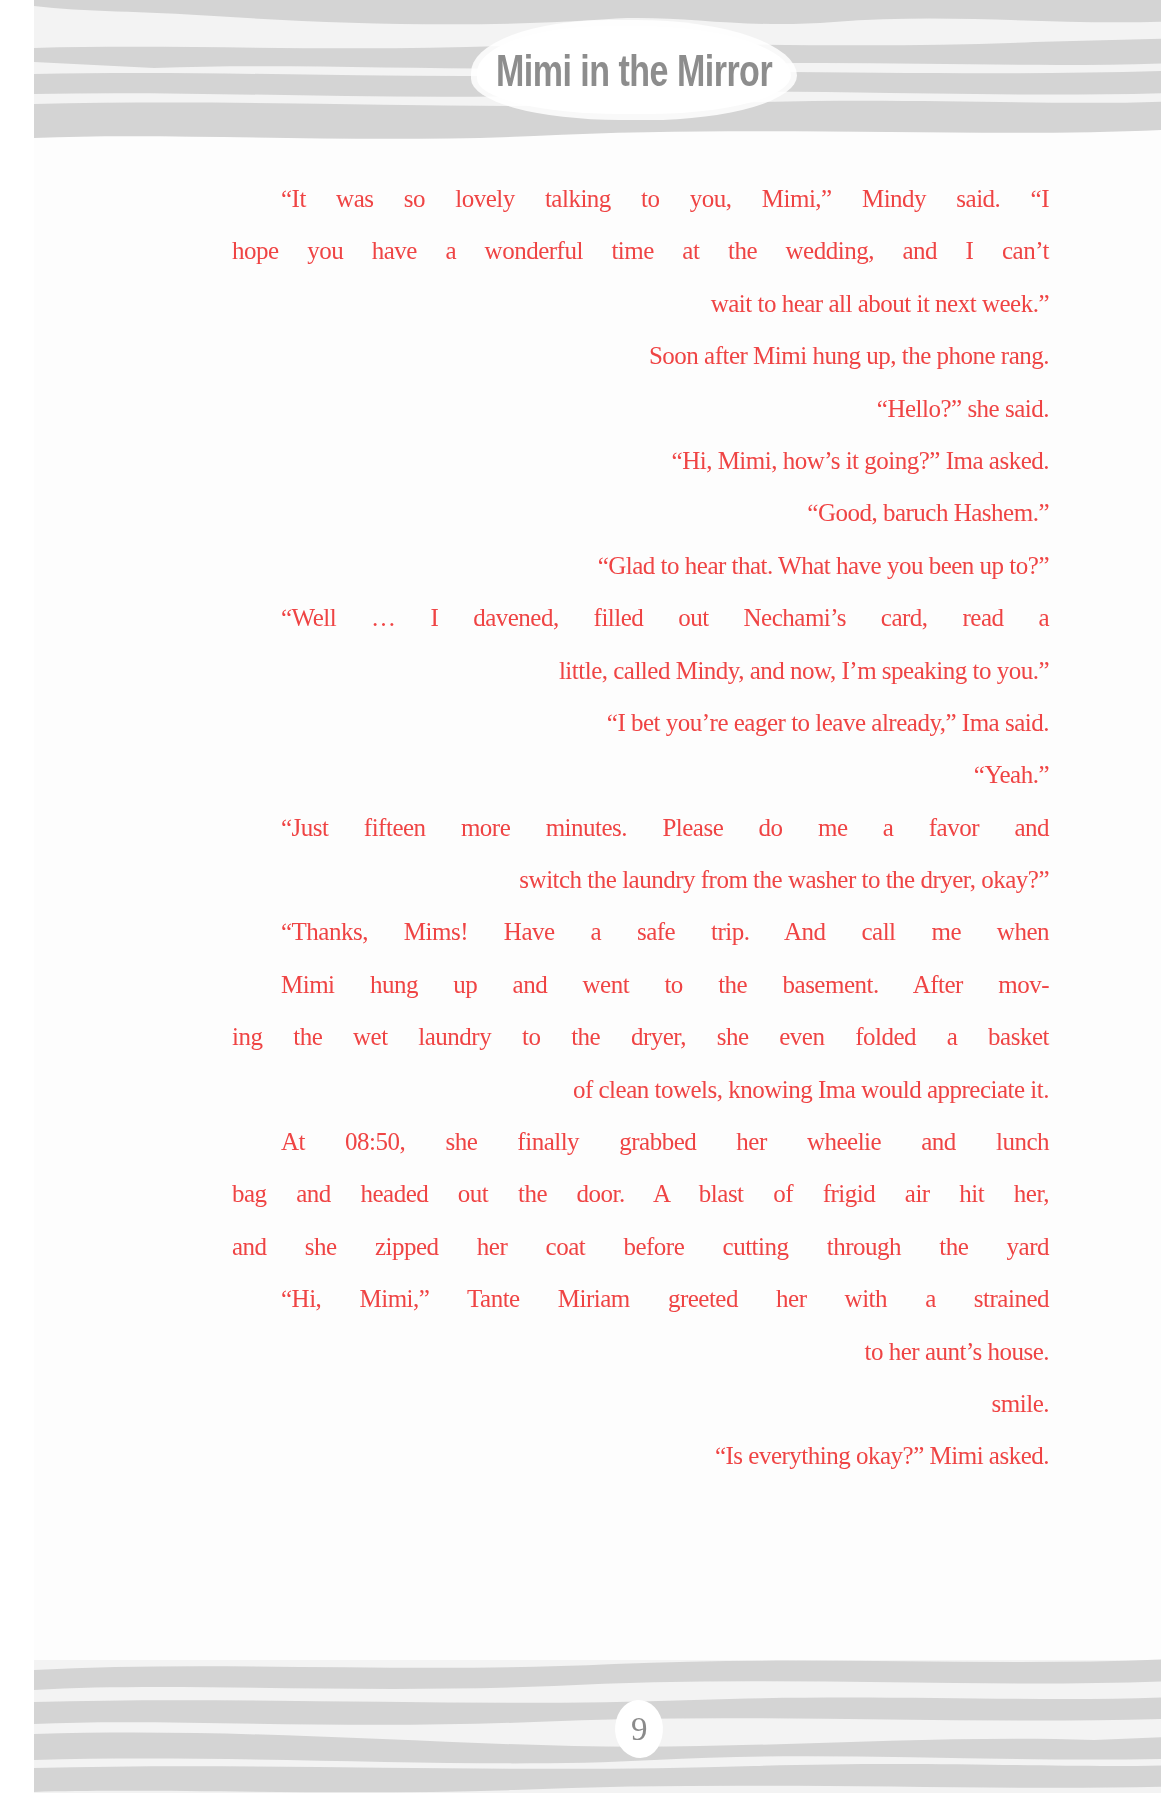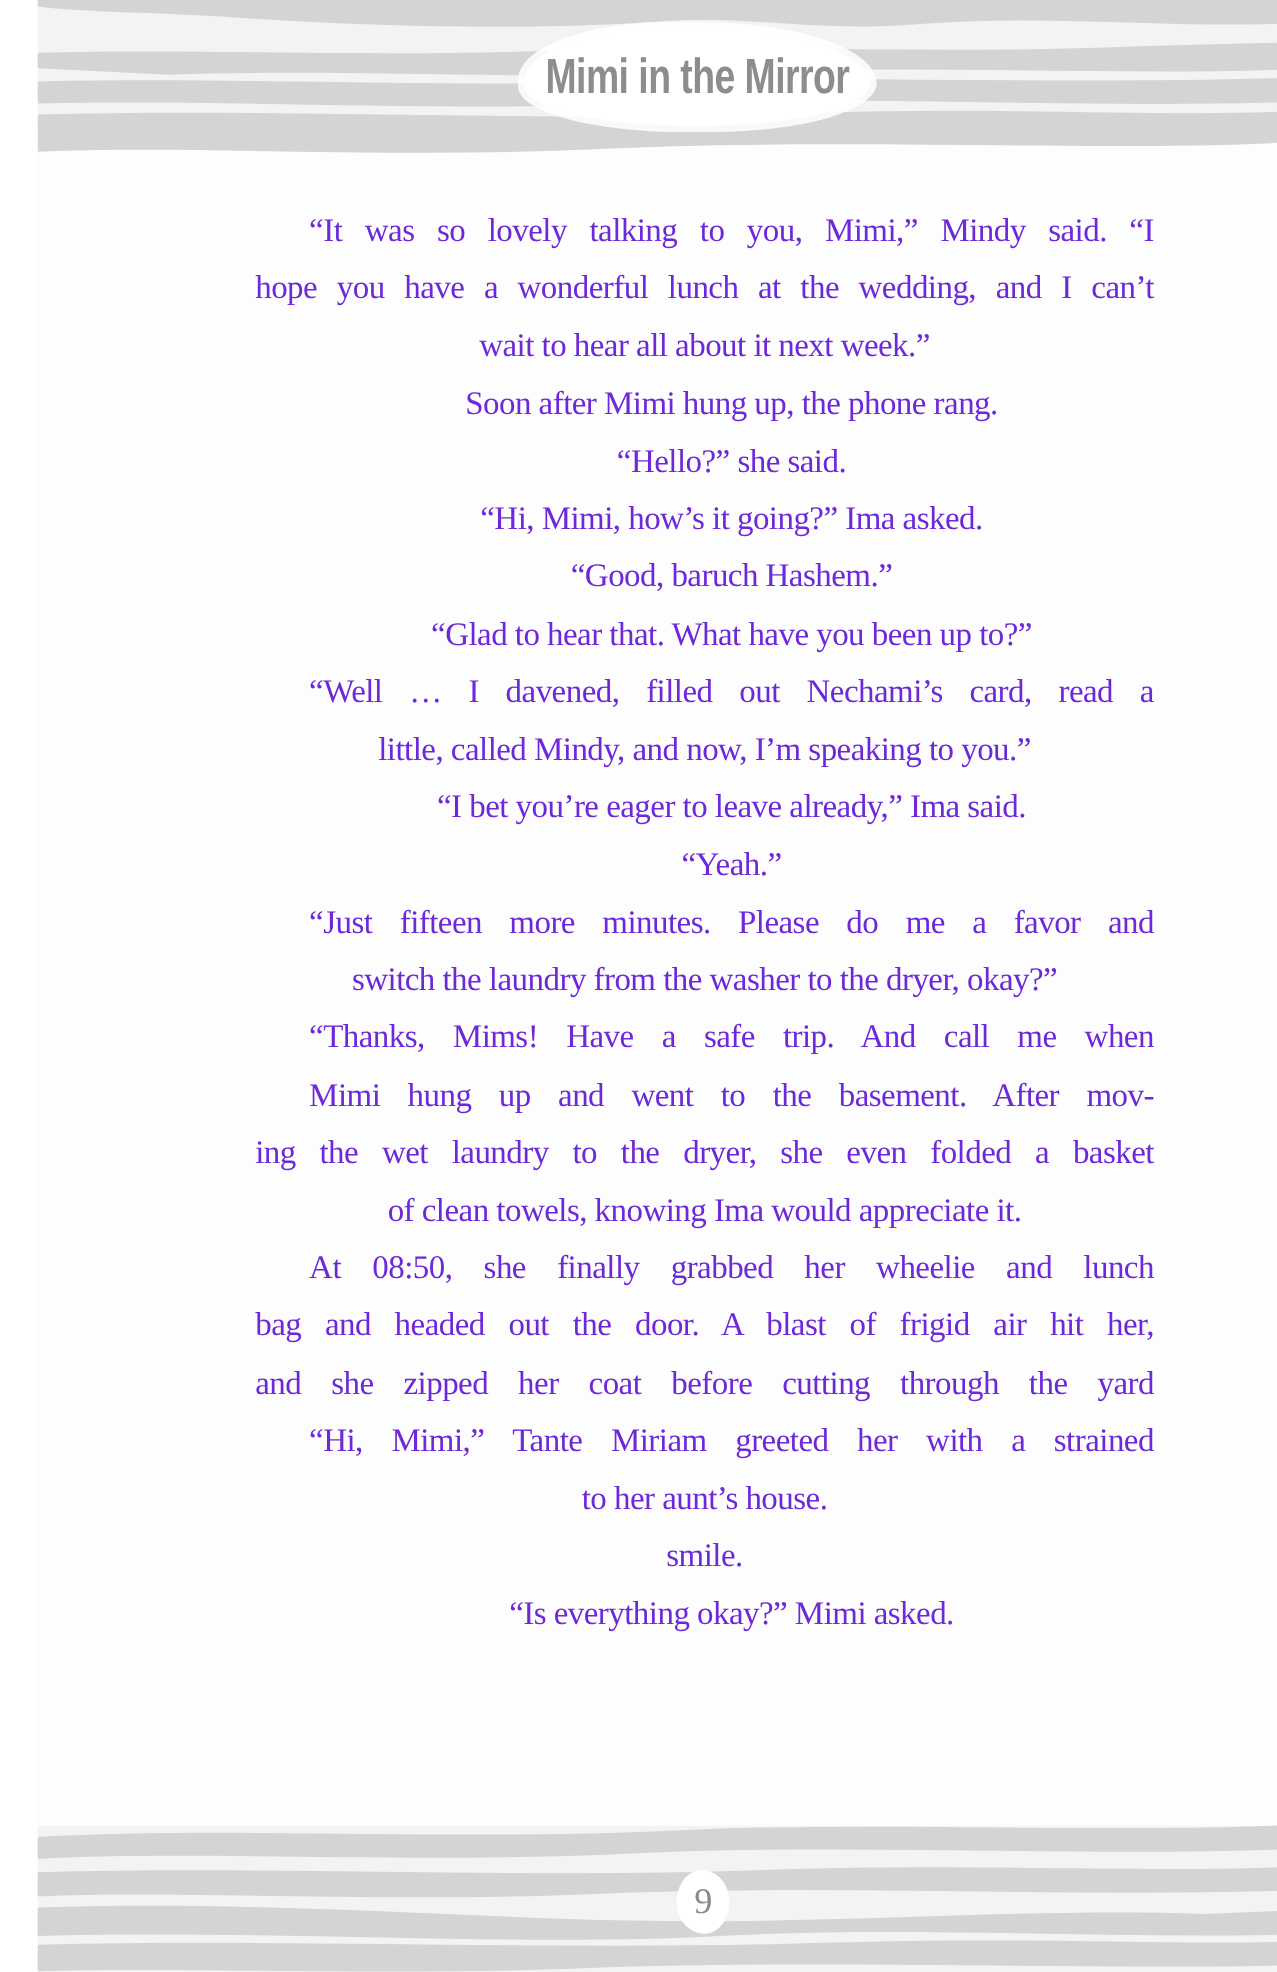--- a/index.html
+++ b/index.html
@@ -20,24 +20,24 @@
     border-radius:46% 54% 50% 50% / 58% 62% 48% 44%;
     display:flex;align-items:center;justify-content:center;
     box-shadow:0 0 0 6px rgba(255,255,255,.85);
   }
   #chapter-title{
     font-family:"Liberation Sans", sans-serif;
     font-weight:700;font-size:34px;color:#8d8d8d;
     transform:scaleY(1.32);letter-spacing:-0.5px;white-space:nowrap;
   }
   #body-text{
-    position:absolute;left:198px;top:184px;width:817px;
-    color:#6d28d9;font-size:30px;letter-spacing:-0.5px;
+    position:absolute;left:198px;top:173px;width:817px;
+    color:#ef4444;font-size:25px;letter-spacing:-0.5px;
   }
-  .ln{height:52.4px;line-height:52.4px;text-align:center;white-space:nowrap;}
+  .ln{height:52.4px;line-height:52.4px;text-align:right;white-space:nowrap;}
   .ln.j{text-align:justify;text-align-last:justify;white-space:normal;}
   .ln.ind{text-indent:49px;}
   .it{}
   #page-number-badge{
     position:absolute;left:581px;top:1700px;width:48px;height:58px;
     background:#ffffff;border-radius:50% 50% 48% 52% / 52% 48% 52% 48%;
     transform:rotate(-4deg);
     display:flex;align-items:center;justify-content:center;
   }
   #page-number{
@@ -57,21 +57,21 @@
     <path fill="#d4d4d4" d="M0,74 C200,70 380,80 560,74 C760,68 940,78 1161,70 L1161,92 C960,100 760,86 560,94 C360,102 180,90 0,94 Z"></path>
     <path fill="#d4d4d4" d="M0,104 C240,98 480,112 700,103 C880,96 1040,108 1161,100 L1161,128 C980,140 740,124 500,136 C320,144 140,132 0,138 Z"></path>
   </svg>
 
   <div id="title-blob">
     <span id="chapter-title">Mimi in the Mirror</span>
   </div>
 
   <div id="body-text">
     <div class="ln ind j">“It was so lovely talking to you, Mimi,” Mindy said. “I</div>
-    <div class="ln j">hope you have a wonderful lunch at the wedding, and I can’t</div>
+    <div class="ln j">hope you have a wonderful time at the wedding, and I can’t</div>
     <div class="ln">wait to hear all about it next week.”</div>
     <div class="ln ind">Soon after Mimi hung up, the phone rang.</div>
     <div class="ln ind">“Hello?” she said.</div>
     <div class="ln ind">“Hi, Mimi, how’s it going?” Ima asked.</div>
     <div class="ln ind"><span>“Good, </span><span class="it">baruch Hashem</span><span>.”</span></div>
     <div class="ln ind">“Glad to hear that. What have you been up to?”</div>
     <div class="ln ind j">“Well … I davened, filled out Nechami’s card, read a</div>
     <div class="ln">little, called Mindy, and now, I’m speaking to you.”</div>
     <div class="ln ind">“I bet you’re eager to leave already,” Ima said.</div>
     <div class="ln ind">“Yeah.”</div>

